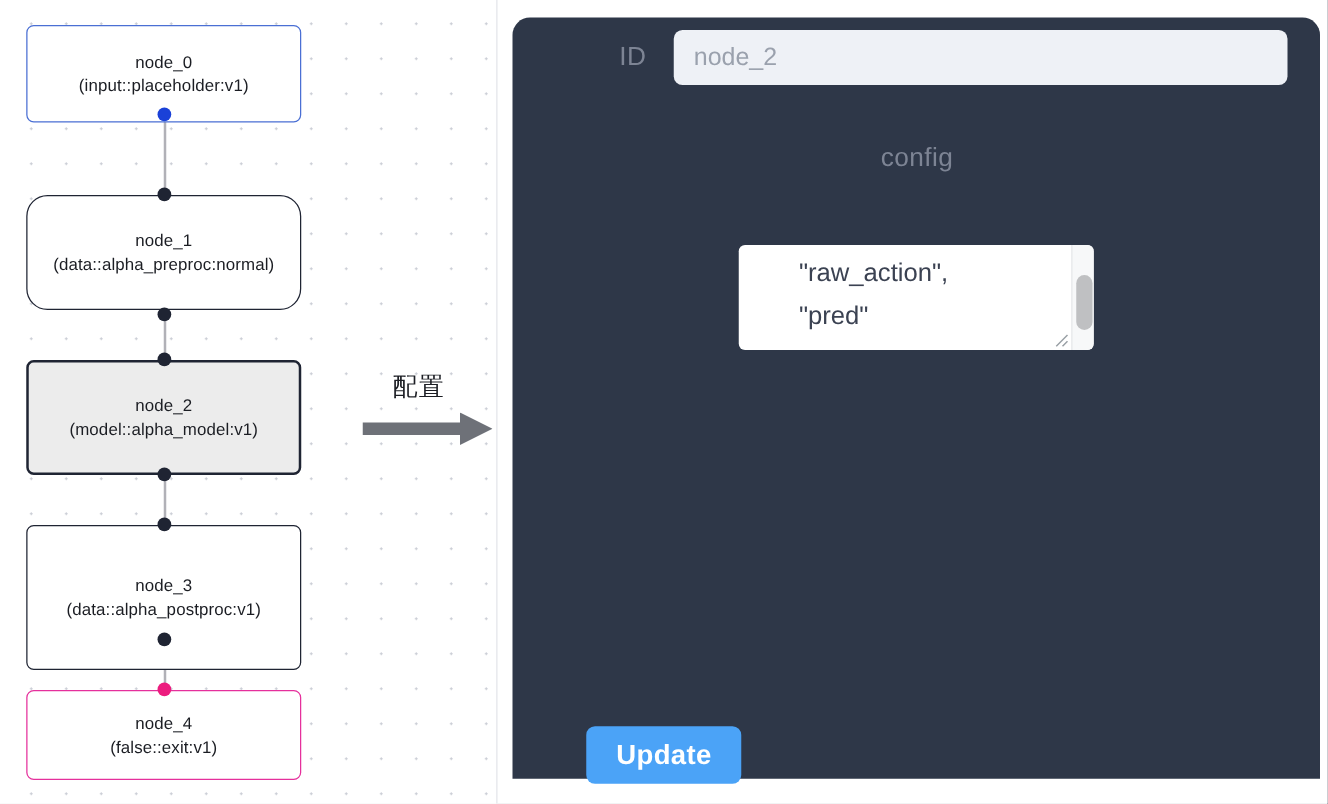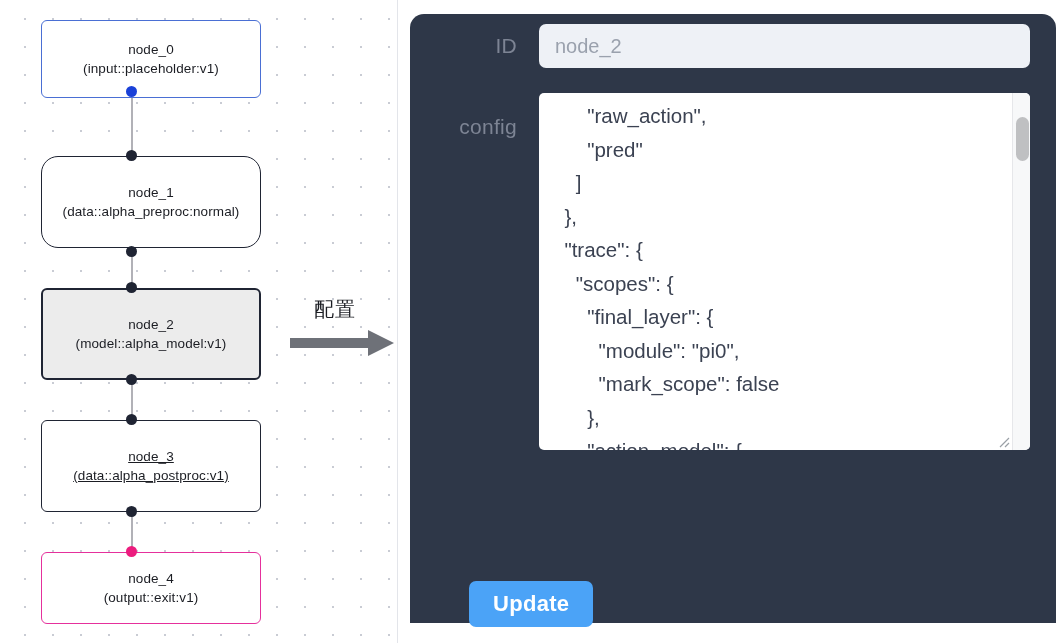--- a/index.html
+++ b/index.html
@@ -50,21 +50,20 @@
     background: #ffffff;
     color: #1b1d23;
     font-size: 13.5px;
     line-height: 19px;
     text-align: center;
     display: flex;
     align-items: center;
     justify-content: center;
     padding: 0 8px;
     letter-spacing: 0.1px;
-    margin-left: 20px;
   }
   .node-label { white-space: pre-line; }
   .node.is-input  { border-color: #4a6fd4; }
   .node.is-output { border-color: #e5309c; }
   .node.is-selected {
     background: #ececec;
     border-width: 2.2px;
     border-color: #1f2433;
   }
 
@@ -102,21 +101,21 @@
     background: #2e3748;
     border-radius: 14px 14px 0 0;
     box-sizing: border-box;
     padding: 10px 26px 0 26px;
   }
   .form-row {
     display: flex;
     align-items: center;
     margin-bottom: 25px;
   }
-  .form-row.config-row { align-items: flex-start; }
+  .form-row.config-row { align-items: center; flex-direction: column; }
   .form-label {
     width: 103px;
     flex: 0 0 103px;
     text-align: right;
     padding-right: 22px;
     box-sizing: border-box;
     color: #7d8494;
     font-size: 21px;
     letter-spacing: 0.3px;
   }
@@ -214,27 +213,27 @@
 (input::placeholder:v1)</span>
       </div>
       <div class="node" style="top: 156px; height: 92px; border-radius: 17px;">
         <span class="node-label">node_1
 (data::alpha_preproc:normal)</span>
       </div>
       <div class="node is-selected" style="top: 288px; height: 92px;">
         <span class="node-label">node_2
 (model::alpha_model:v1)</span>
       </div>
-      <div class="node" style="top: 420px; height: 92px; text-decoration: underline;">
+      <div class="node" style="top: 420px; height: 116px;">
         <span class="node-label">node_3
 (data::alpha_postproc:v1)</span>
       </div>
       <div class="node is-output" style="top: 552px; height: 72px;">
         <span class="node-label">node_4
-(output::exit:v1)</span>
+(false::exit:v1)</span>
       </div>
     </div>
   <div id="handles-layer">
       <div class="handle blue" style="top: 86px;"></div>
       <div class="handle" style="top: 150px;"></div>
       <div class="handle" style="top: 246px;"></div>
       <div class="handle" style="top: 282px;"></div>
       <div class="handle" style="top: 374px;"></div>
       <div class="handle" style="top: 414px;"></div>
       <div class="handle" style="top: 506px;"></div>

